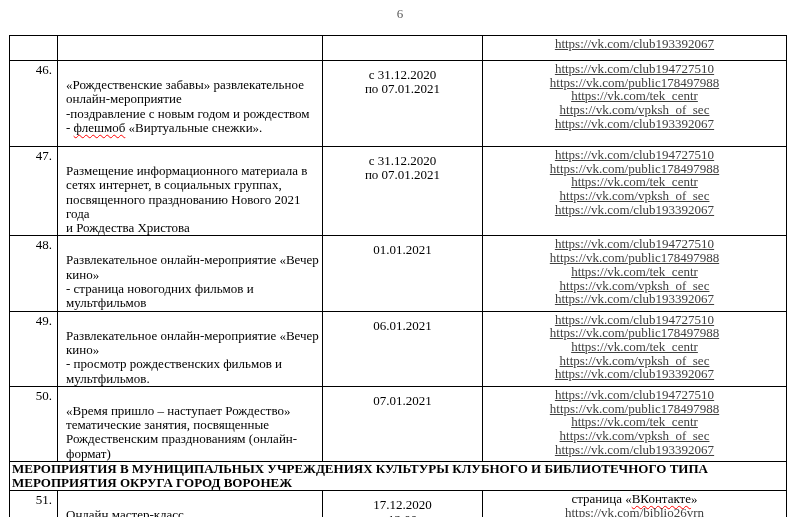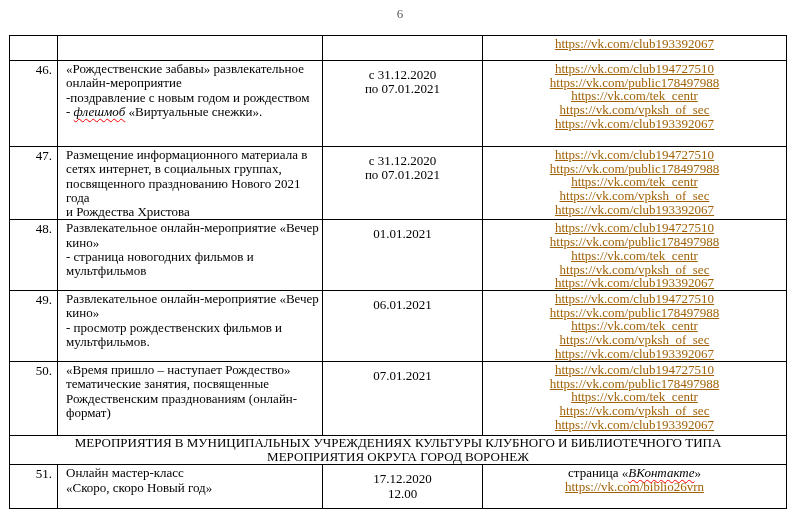--- a/index.html
+++ b/index.html
@@ -15,40 +15,39 @@
   .page-number {
     position:absolute; top:6px; left:0; right:0;
     text-align:center; color:#595959; font-size:13px;
   }
   table.events {
     position:absolute; top:35px; left:9px;
     width:777px; border-collapse:collapse; table-layout:fixed;
   }
   td { border:1px solid #000; vertical-align:top; overflow:hidden; }
   td.num   { text-align:right; padding:1px 5px 0 0; }
-  td.desc  { padding:1px 2px 0 8px; line-height:14.3px; }
+  td.desc  { padding:17px 2px 0 8px; line-height:14.3px; }
   td.dates { text-align:center; padding-top:7px; line-height:14.3px; }
   td.links { text-align:center; padding-top:1px; line-height:13.7px; }
   a.vk {
-    display:block; color:#a16207;
+    display:block; color:#404040;
     text-decoration:underline; cursor:pointer;
   }
   .caption-line { line-height:13.7px; }
   tr.section td {
-    font-weight:normal; text-align:center;
+    font-weight:bold; 
     line-height:14.2px; padding:0 2px;
   }
   .misspell {
     text-decoration-line:underline;
     text-decoration-style:wavy;
     text-decoration-color:#FF0000;
     text-decoration-thickness:1px;
     text-underline-offset:2px;
     text-decoration-skip-ink:none;
-    font-style:italic;
   }
 </style>
 </head>
 <body>
 
 <div class="page-number">6</div>
 
 <table class="events">
   <colgroup>
     <col style="width:48px">

